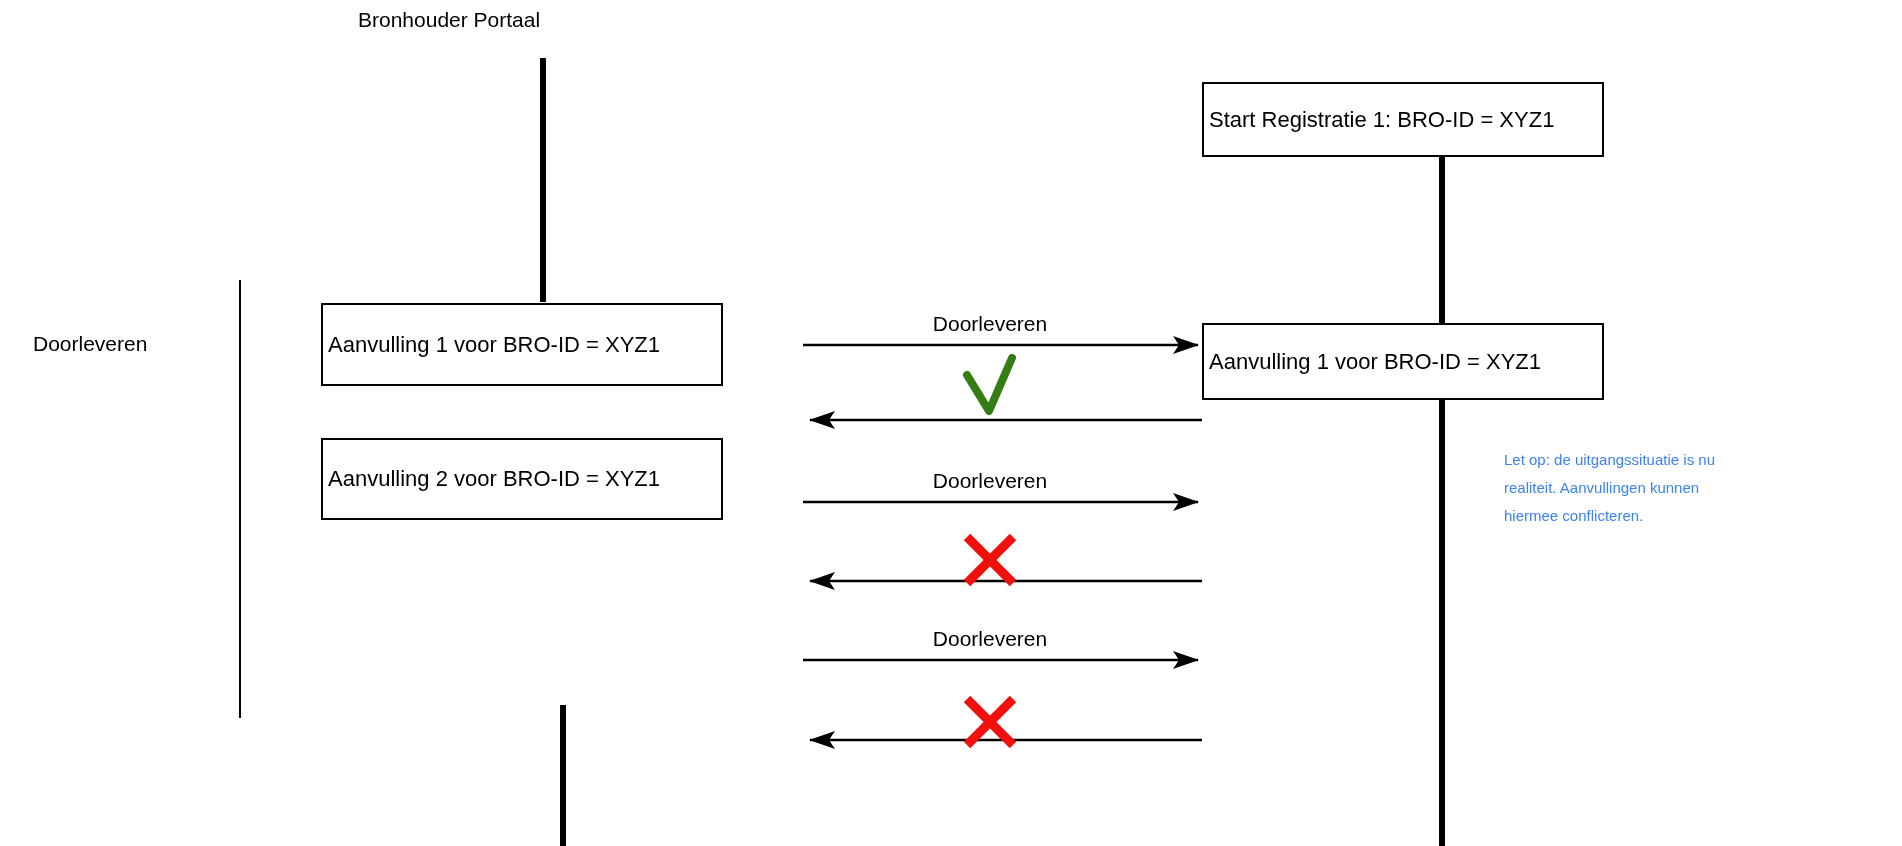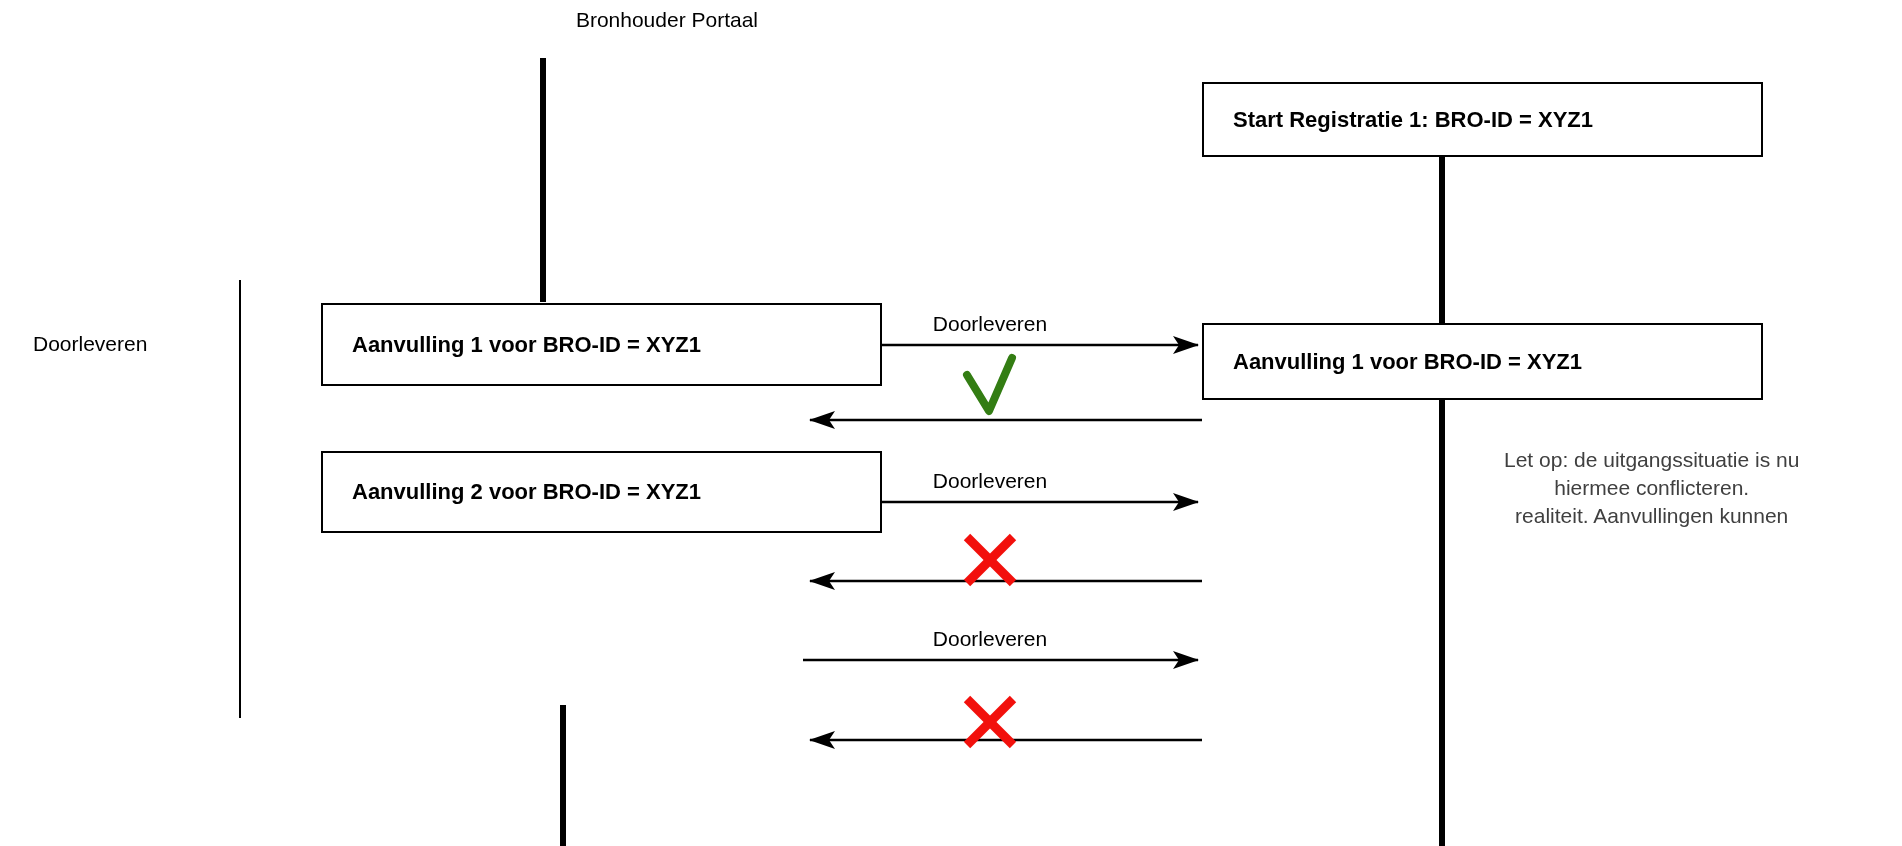--- a/index.html
+++ b/index.html
@@ -10,43 +10,42 @@
     background: #ffffff;
     font-family: "Liberation Sans", sans-serif;
     color: #000000;
     overflow: hidden;
   }
   .lines-svg { position: absolute; left: 0; top: 0; width: 1902px; height: 846px; }
   .actor-title {
     position: absolute;
     top: 7px;
     width: 400px;
-    text-align: right;
+    text-align: left;
     font-size: 21px;
     line-height: 26px;
     color: #000000;
     white-space: nowrap;
   }
   .title-left  { left: 358px; }
   .title-right { left: 1242px; }
   .seq-box {
     position: absolute;
     box-sizing: border-box;
-    width: 561px;
+    width: 402px;
     border: 2px solid #000000;
     background: #ffffff;
     display: flex;
     align-items: center;
-    padding-left: 29px;
+    padding-left: 5px;
     font-size: 22px;
     white-space: nowrap;
-    font-weight: bold;
   }
   .box-src1 { left: 321px; top: 303px; height: 83px; }
-  .box-src2 { left: 321px; top: 451px; height: 82px; }
+  .box-src2 { left: 321px; top: 438px; height: 82px; }
   .box-src3 { left: 321px; top: 622px; height: 84px; }
   .box-start { left: 1202px; top: 82px;  height: 75px; }
   .box-recv  { left: 1202px; top: 323px; height: 77px; }
   .arrow-label {
     position: absolute;
     left: 790px;
     width: 400px;
     text-align: center;
     font-size: 21px;
     line-height: 26px;
@@ -60,25 +59,24 @@
     left: 33px;
     top: 331px;
     font-size: 21px;
     line-height: 26px;
     white-space: nowrap;
   }
   .note {
     position: absolute;
     left: 1504px;
     top: 446px;
-    font-size: 21px;
+    font-size: 15px;
     line-height: 28px;
-    color: #404040;
+    color: #3b82f6;
     white-space: nowrap;
-    text-align: center;
   }
 </style>
 </head>
 <body>
 
 <div class="canvas">
 
   <svg class="lines-svg" viewBox="0 0 1902 846" xmlns="http://www.w3.org/2000/svg">
     <defs>
       <marker id="head" markerUnits="userSpaceOnUse" markerWidth="30" markerHeight="22" refX="25" refY="9" orient="auto">
@@ -121,17 +119,17 @@
 
   <div class="seq-box box-start">Start Registratie 1: BRO-ID = XYZ1</div>
   <div class="seq-box box-recv">Aanvulling 1 voor BRO-ID = XYZ1</div>
 
   <div class="arrow-label lbl-1">Doorleveren</div>
   <div class="arrow-label lbl-2">Doorleveren</div>
   <div class="arrow-label lbl-3">Doorleveren</div>
 
   <div class="note">
     <div>Let op: de uitgangssituatie is nu</div>
+    <div>realiteit. Aanvullingen kunnen</div>
     <div>hiermee conflicteren.</div>
-    <div>realiteit. Aanvullingen kunnen</div>
   </div>
 
 </div>
 
 </body></html>

